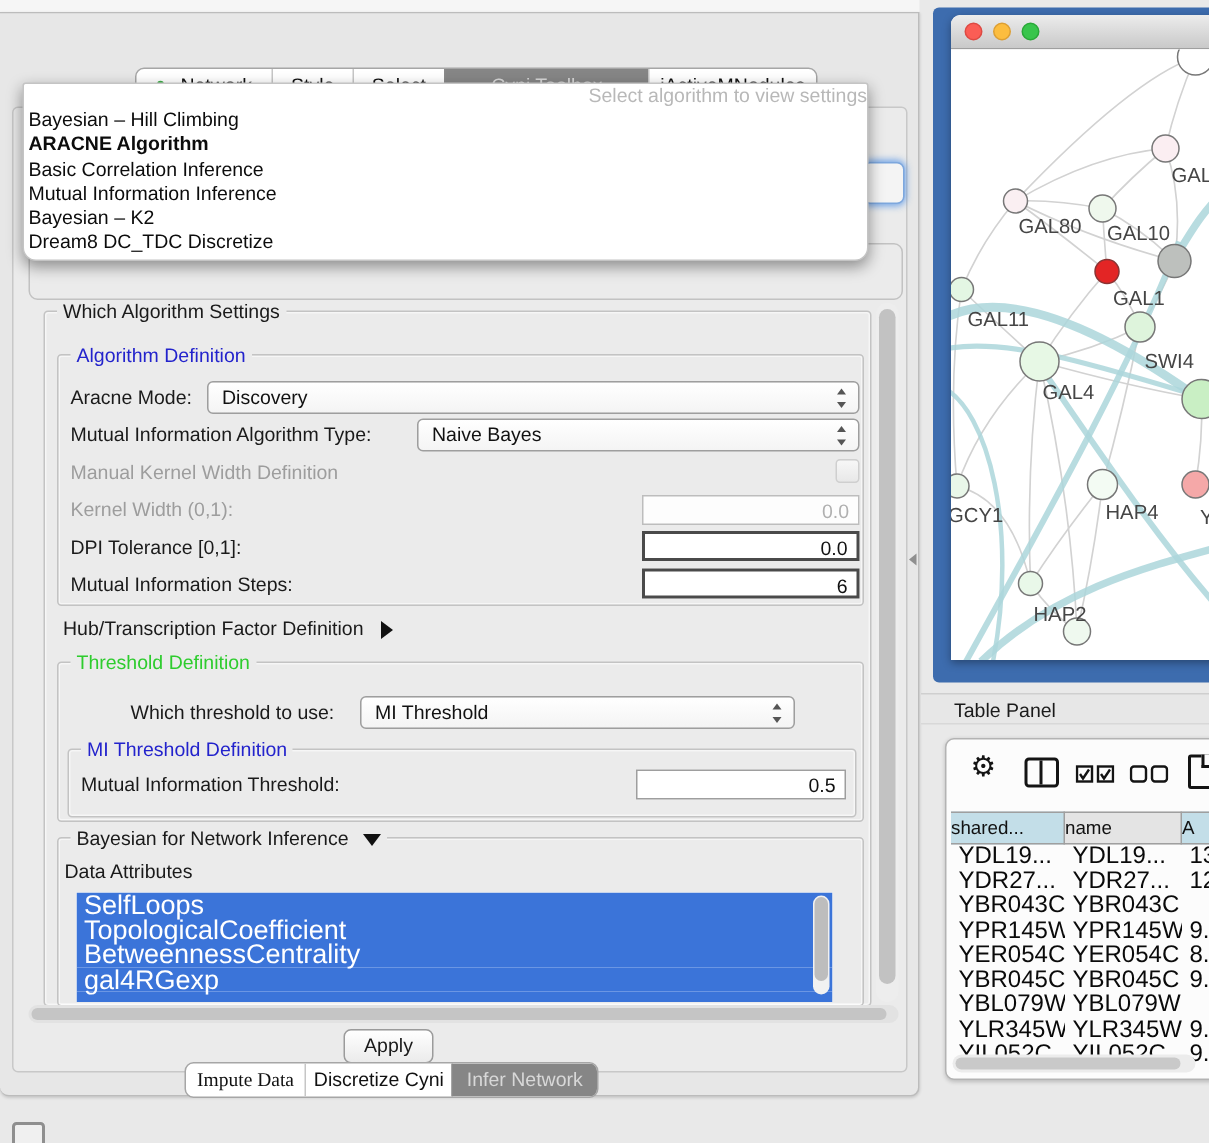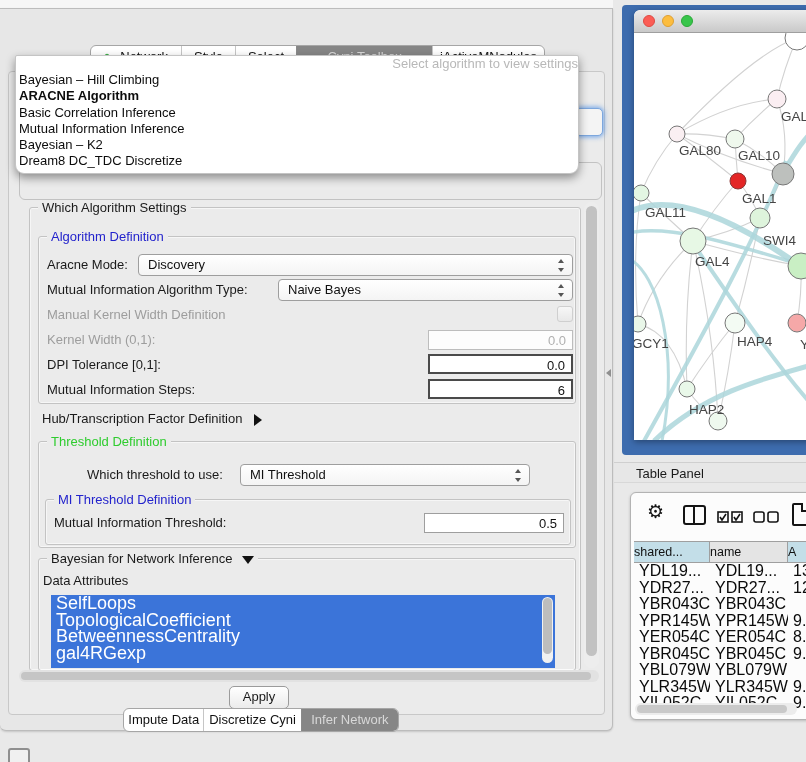--- a/index.html
+++ b/index.html
@@ -224,21 +224,21 @@
       </div>
     <div class="abs" id="hsb">
         <div class="thumb"></div>
       </div>
 
     <div class="abs" id="applyBtn">Apply</div>
   </div>
 </div>
 
 <div class="abs segbar" id="bottomTabs">
-    <div class="seg" style="width: 80px;">
+    <div class="seg" style="width: 80px; font-family: Liberation Serif, serif;">
       <span>Impute Data</span>
     </div>
     <div class="seg" style="width: 97px;">
       <span>Discretize Cyni</span>
     </div>
     <div class="seg sel" style="width: 97px;">
       <span>Infer Network</span>
     </div>
   </div>
 

